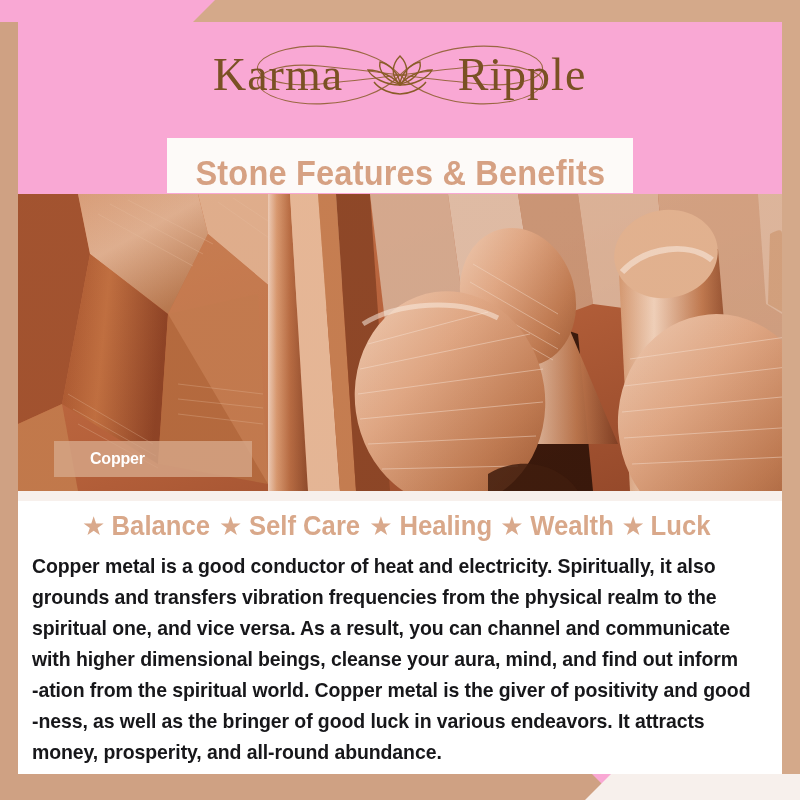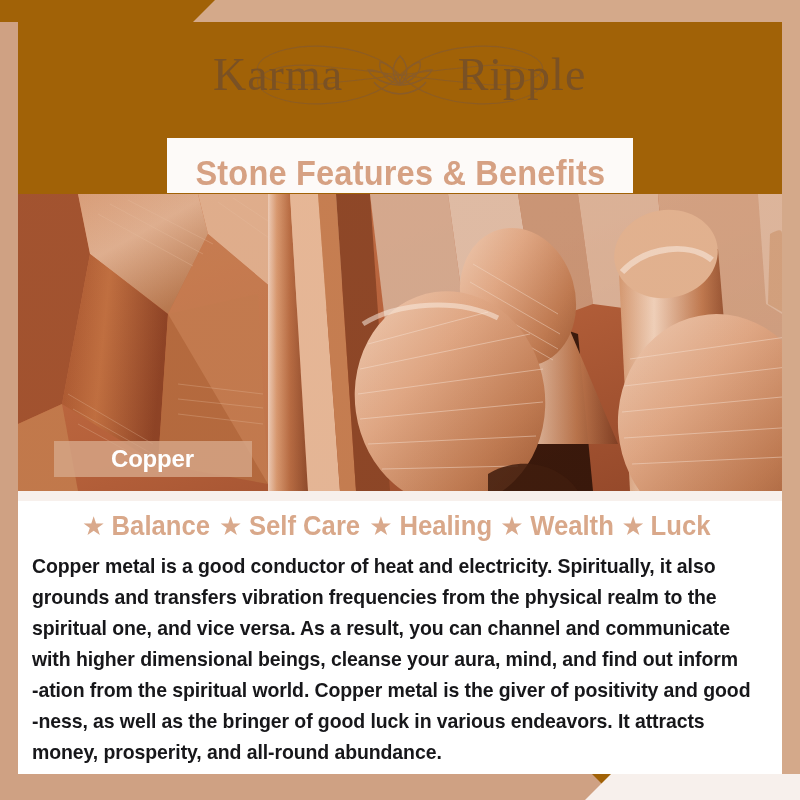--- a/index.html
+++ b/index.html
@@ -11,21 +11,21 @@
     height: 800px;
     overflow: hidden;
     font-family: "Liberation Sans", sans-serif;
     background: #f7f0ec;
   }
 
   #page {
     position: relative;
     width: 800px;
     height: 800px;
-    background: #a16207;
+    background: #f9a8d4;
     overflow: hidden;
   }
 
   
   .frame-top {
     position: absolute;
     top: 0; left: 0;
     width: 800px; height: 22px;
     background: #d4a98a;
     clip-path: polygon(215px 0, 800px 0, 800px 22px, 193px 22px);
@@ -112,23 +112,23 @@
     width: 198px;
     height: 36px;
     background: rgba(214,166,135,0.82);
     display: flex;
     align-items: center;
     z-index: 4;
   }
   .photo-caption-text {
     font-family: "Liberation Sans", sans-serif;
     font-weight: bold;
-    font-size: 24px;
+    font-size: 16px;
     color: #ffffff;
-    padding-left: 57px;
+    padding-left: 36px;
     letter-spacing: -0.2px;
   }
 
   
   .content-card {
     position: absolute;
     top: 491px; left: 18px;
     width: 764px; height: 283px;
     background: #ffffff;
   }

